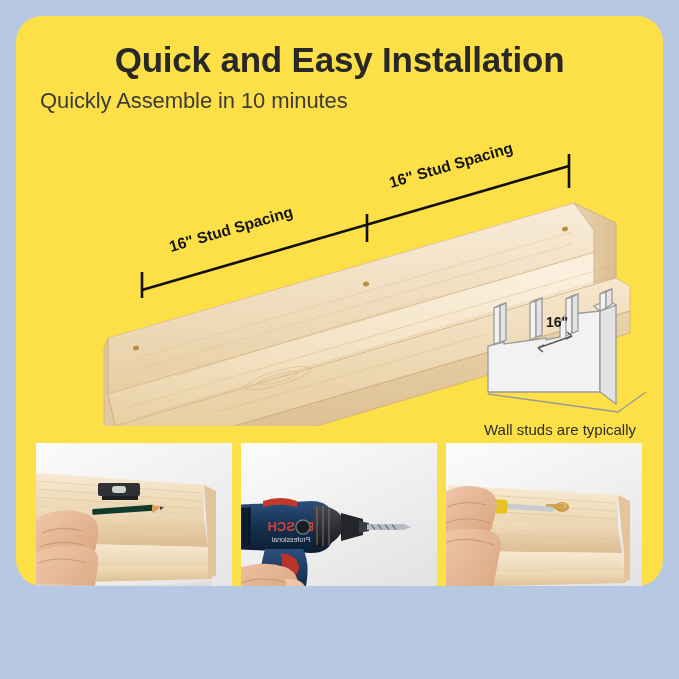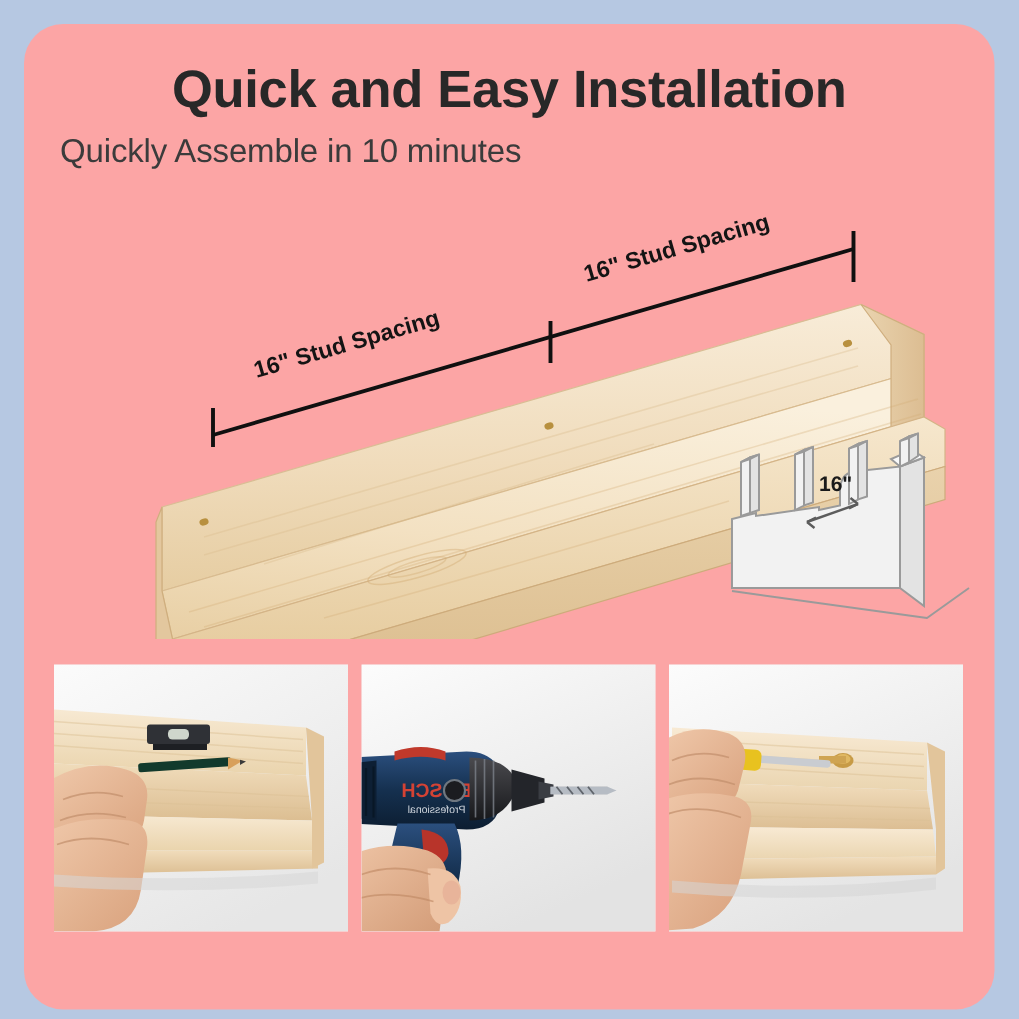--- a/index.html
+++ b/index.html
@@ -4,22 +4,22 @@
 <style>
   html,body{margin:0;padding:0;}
   body{
     width:679px;height:679px;
     background:#b6c8e2;
     font-family:"Liberation Sans", sans-serif;
     overflow:hidden;
   }
   #card{
     position:absolute;left:16px;top:16px;
-    width:647px;height:657px;
-    background:#fca5a5;
+    width:647px;height:570px;
+    background:#fde047;
     border-radius:26px;
     overflow:hidden;
   }
 
   
   #title{
     position:absolute;left:0;top:24px;width:647px;
     text-align:center;
     font-size:35px;font-weight:bold;color:#282828;
     letter-spacing:-0.2px;
@@ -184,20 +184,24 @@
 
       <g>
         <path class="stud-dim" d="M70 74 L104 62"></path>
         <path class="stud-dim" d="M70 74 L76 71 M70 74 L75 78"></path>
         <path class="stud-dim" d="M104 62 L98 65 M104 62 L99 58"></path>
       </g>
       <text class="stud-lbl" x="78" y="53">16"</text>
     </svg>
   </div>
 
+  <div id="stud-caption">
+    <div>Wall studs are typically</div>
+    <div>spaced 16 inches apart</div>
+  </div>
 
   <div id="photo-row">
 
     <div class="photo">
       <svg width="196" height="178" viewBox="0 0 196 178">
         <defs>
           <linearGradient id="p1wall" x1="0" y1="0" x2="0.6" y2="1">
             <stop offset="0" stop-color="#fbfbfb"></stop>
               <stop offset="1" stop-color="#e6e6e6"></stop>
           </linearGradient>

